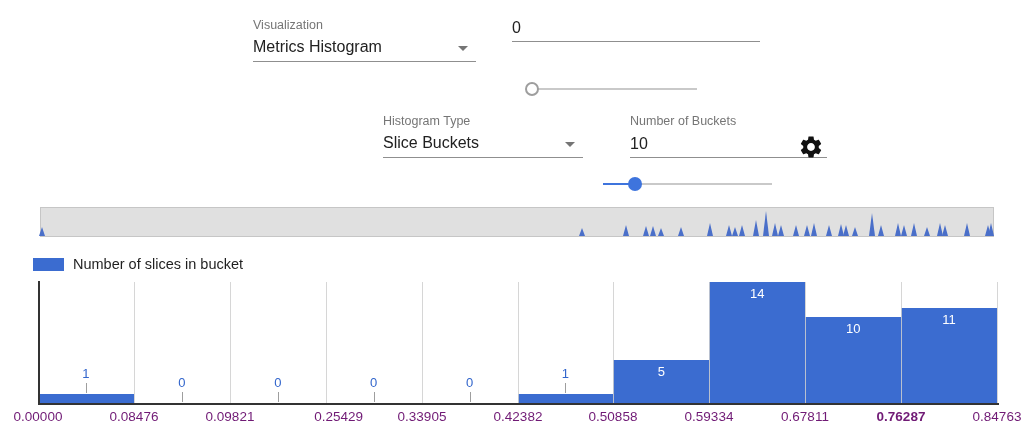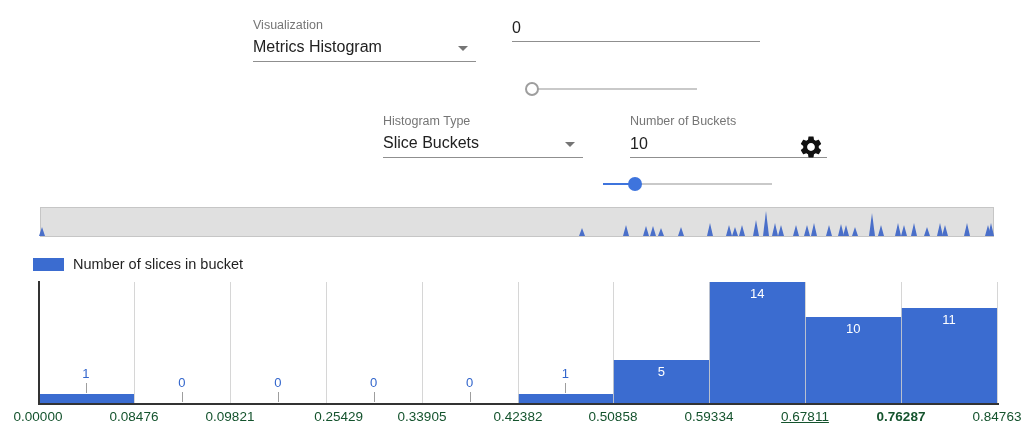--- a/index.html
+++ b/index.html
@@ -41,21 +41,21 @@
 
   
   #chart-layer { position:absolute; left:0; top:0; width:1024px; height:432px; }
   .axis-line { position:absolute; background:#333; }
   .gridline { position:absolute; width:1px; background:#cfcfcf; opacity:0.85; }
   .bar { position:absolute; }
   .bar-label { position:absolute; width:60px; text-align:center; font-size:13px; }
   .bar-label.inside { color:#ffffff; }
   .bar-label.outside { color:#3366cc; }
   .label-stem { position:absolute; width:1px; background:#9e9e9e; }
-  .tick-label { position:absolute; width:74px; text-align:center; font-size:13.5px; color:#14532d; }
+  .tick-label { position:absolute; width:74px; text-align:center; font-size:13.5px; color:#701a75; }
 </style>
 </head>
 <body>
 
 <div id="canvas">
 
   <div class="field" style="left:253px; top:16px; width:223px;">
     <div class="field-label">Visualization</div>
     <div class="field-value-wrap">
       <div class="field-value">Metrics Histogram</div>
@@ -178,18 +178,18 @@
       <div class="bar-label inside" style="left: 823.15px; top: 321px;">10</div>
       <div class="bar-label inside" style="left: 919.05px; top: 312px;">11</div>
       <div class="tick-label" style="left: 1px; top: 409px;">0.00000</div>
       <div class="tick-label" style="left: 97px; top: 409px;">0.08476</div>
       <div class="tick-label" style="left: 193px; top: 409px;">0.09821</div>
       <div class="tick-label" style="left: 289px; top: 409px; text-align: right;">0.25429</div>
       <div class="tick-label" style="left: 385px; top: 409px;">0.33905</div>
       <div class="tick-label" style="left: 481px; top: 409px;">0.42382</div>
       <div class="tick-label" style="left: 576px; top: 409px;">0.50858</div>
       <div class="tick-label" style="left: 672px; top: 409px;">0.59334</div>
-      <div class="tick-label" style="left: 768px; top: 409px; text-decoration: underline;">0.67811</div>
+      <div class="tick-label" style="left: 768px; top: 409px;">0.67811</div>
       <div class="tick-label" style="left: 864px; top: 409px; font-weight: bold;">0.76287</div>
       <div class="tick-label" style="left: 960px; top: 409px;">0.84763</div>
     </div>
 
 </div>
 
 </body></html>

